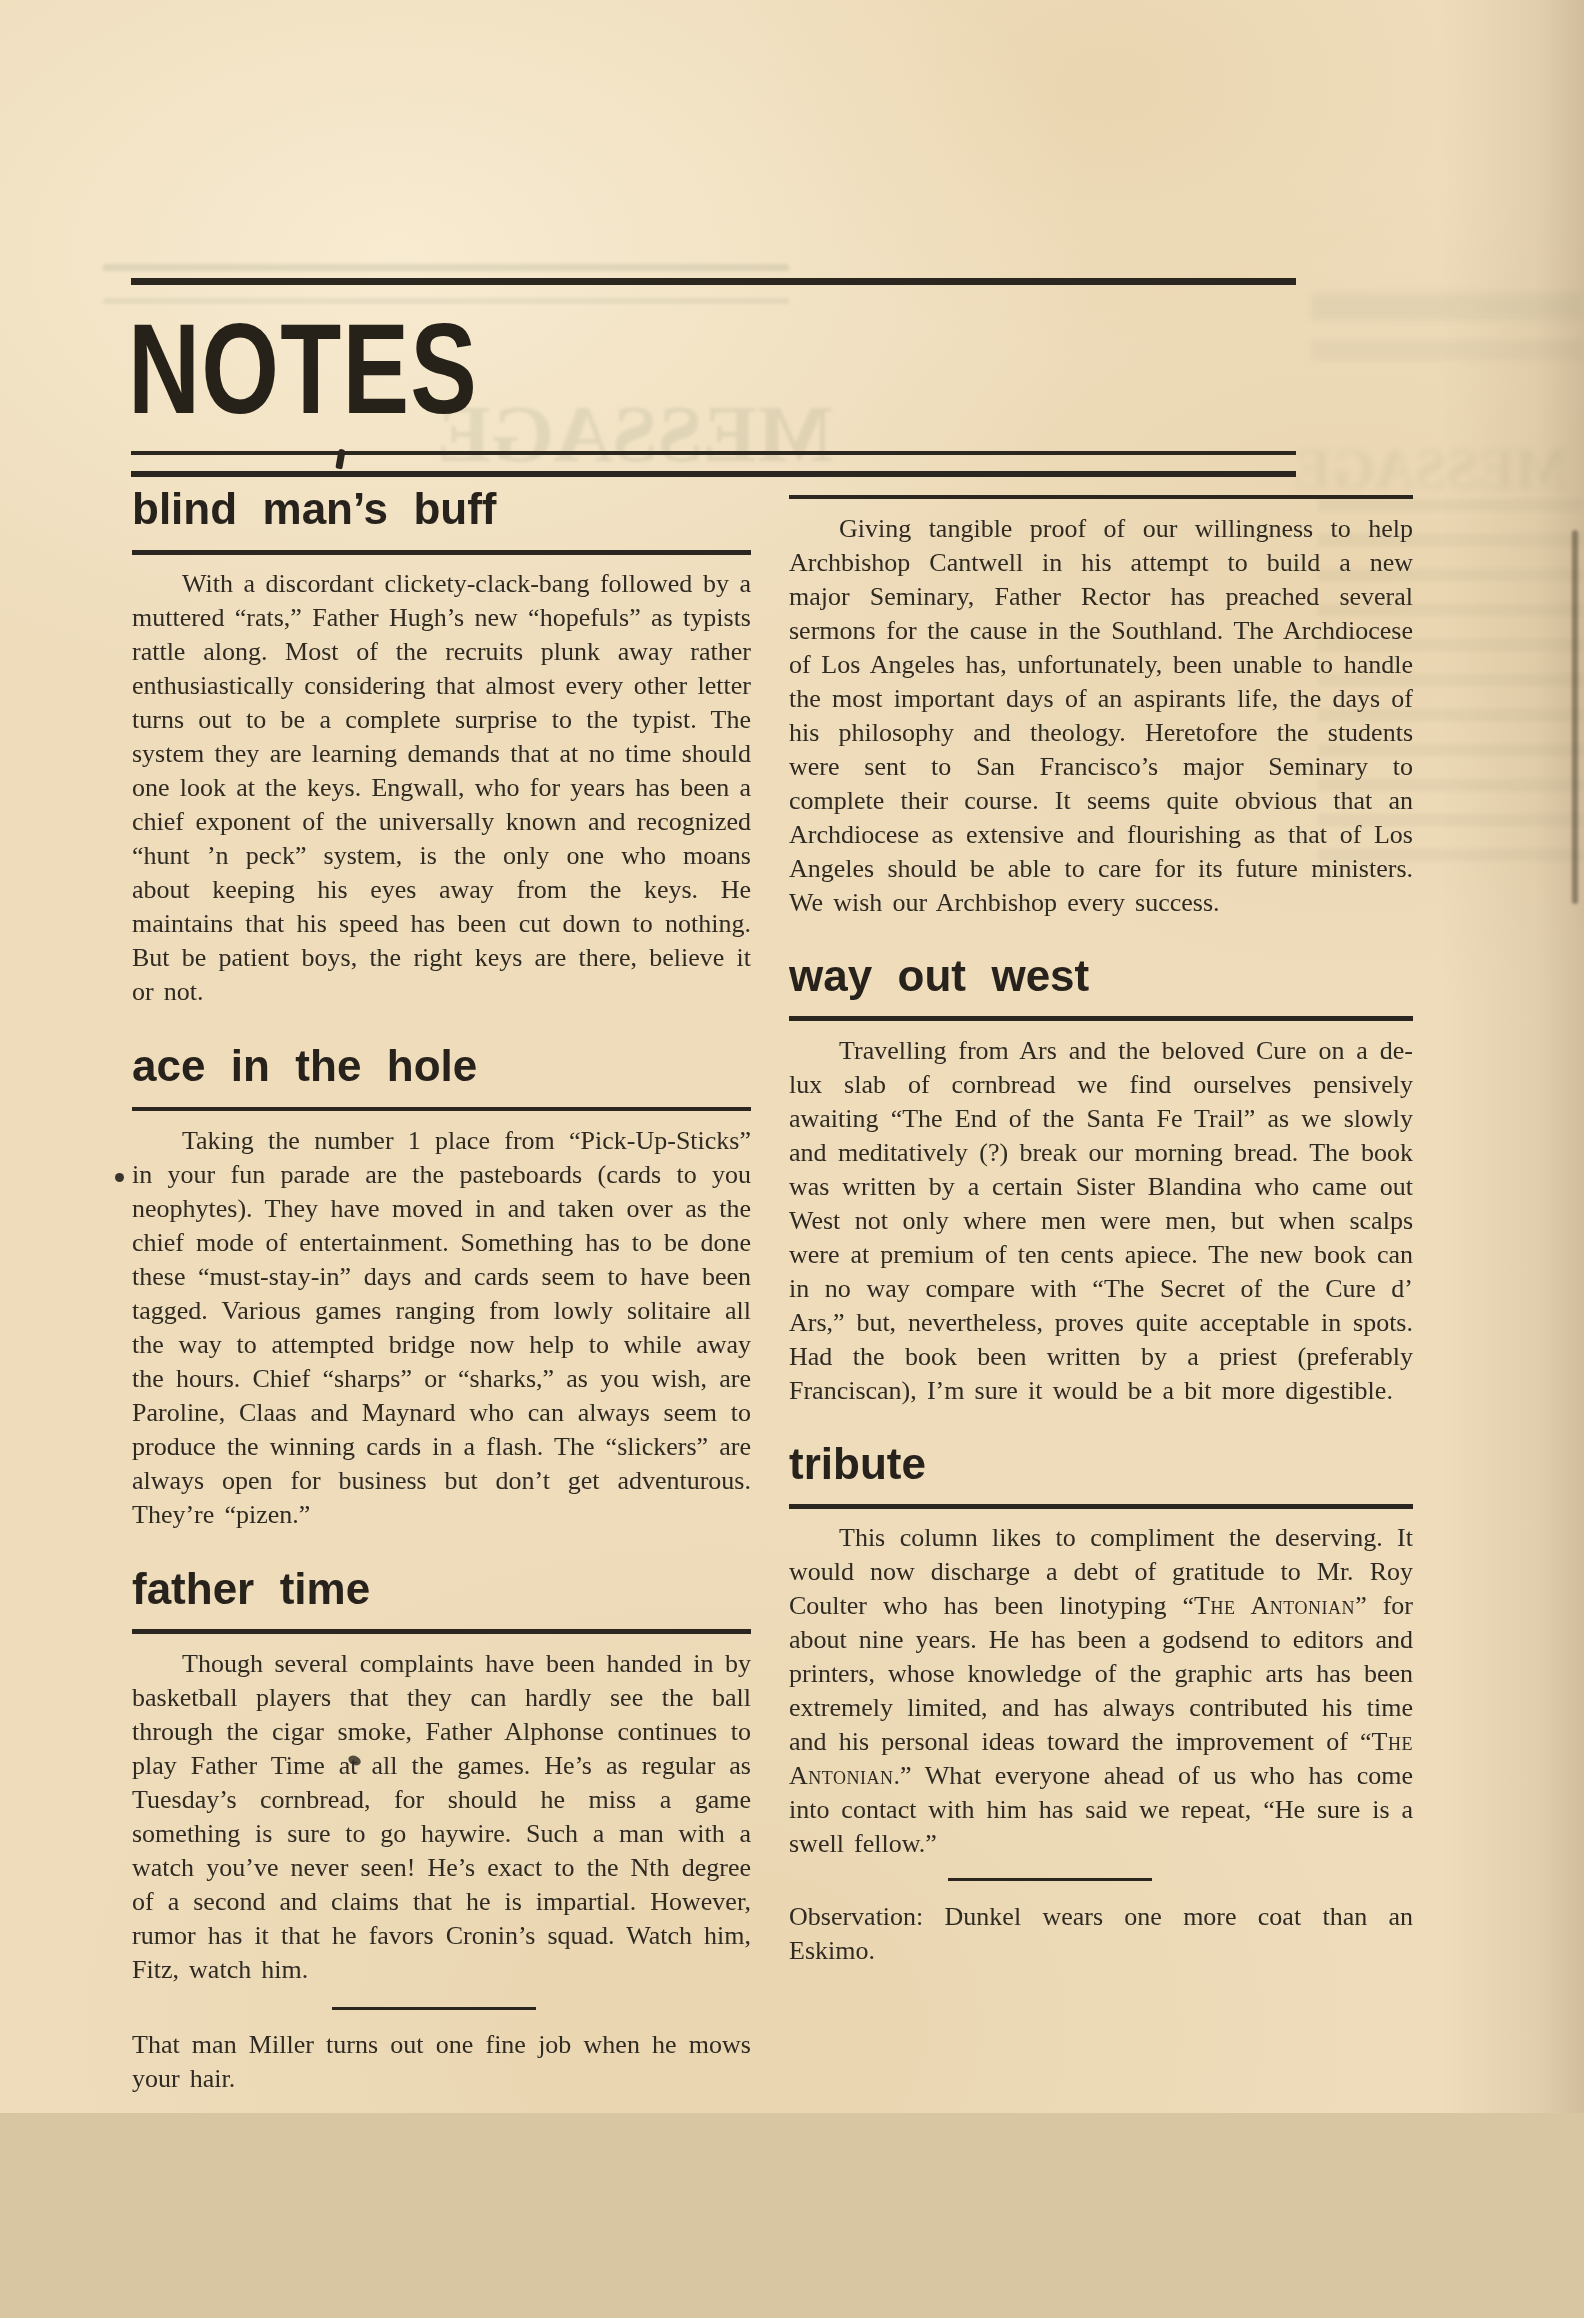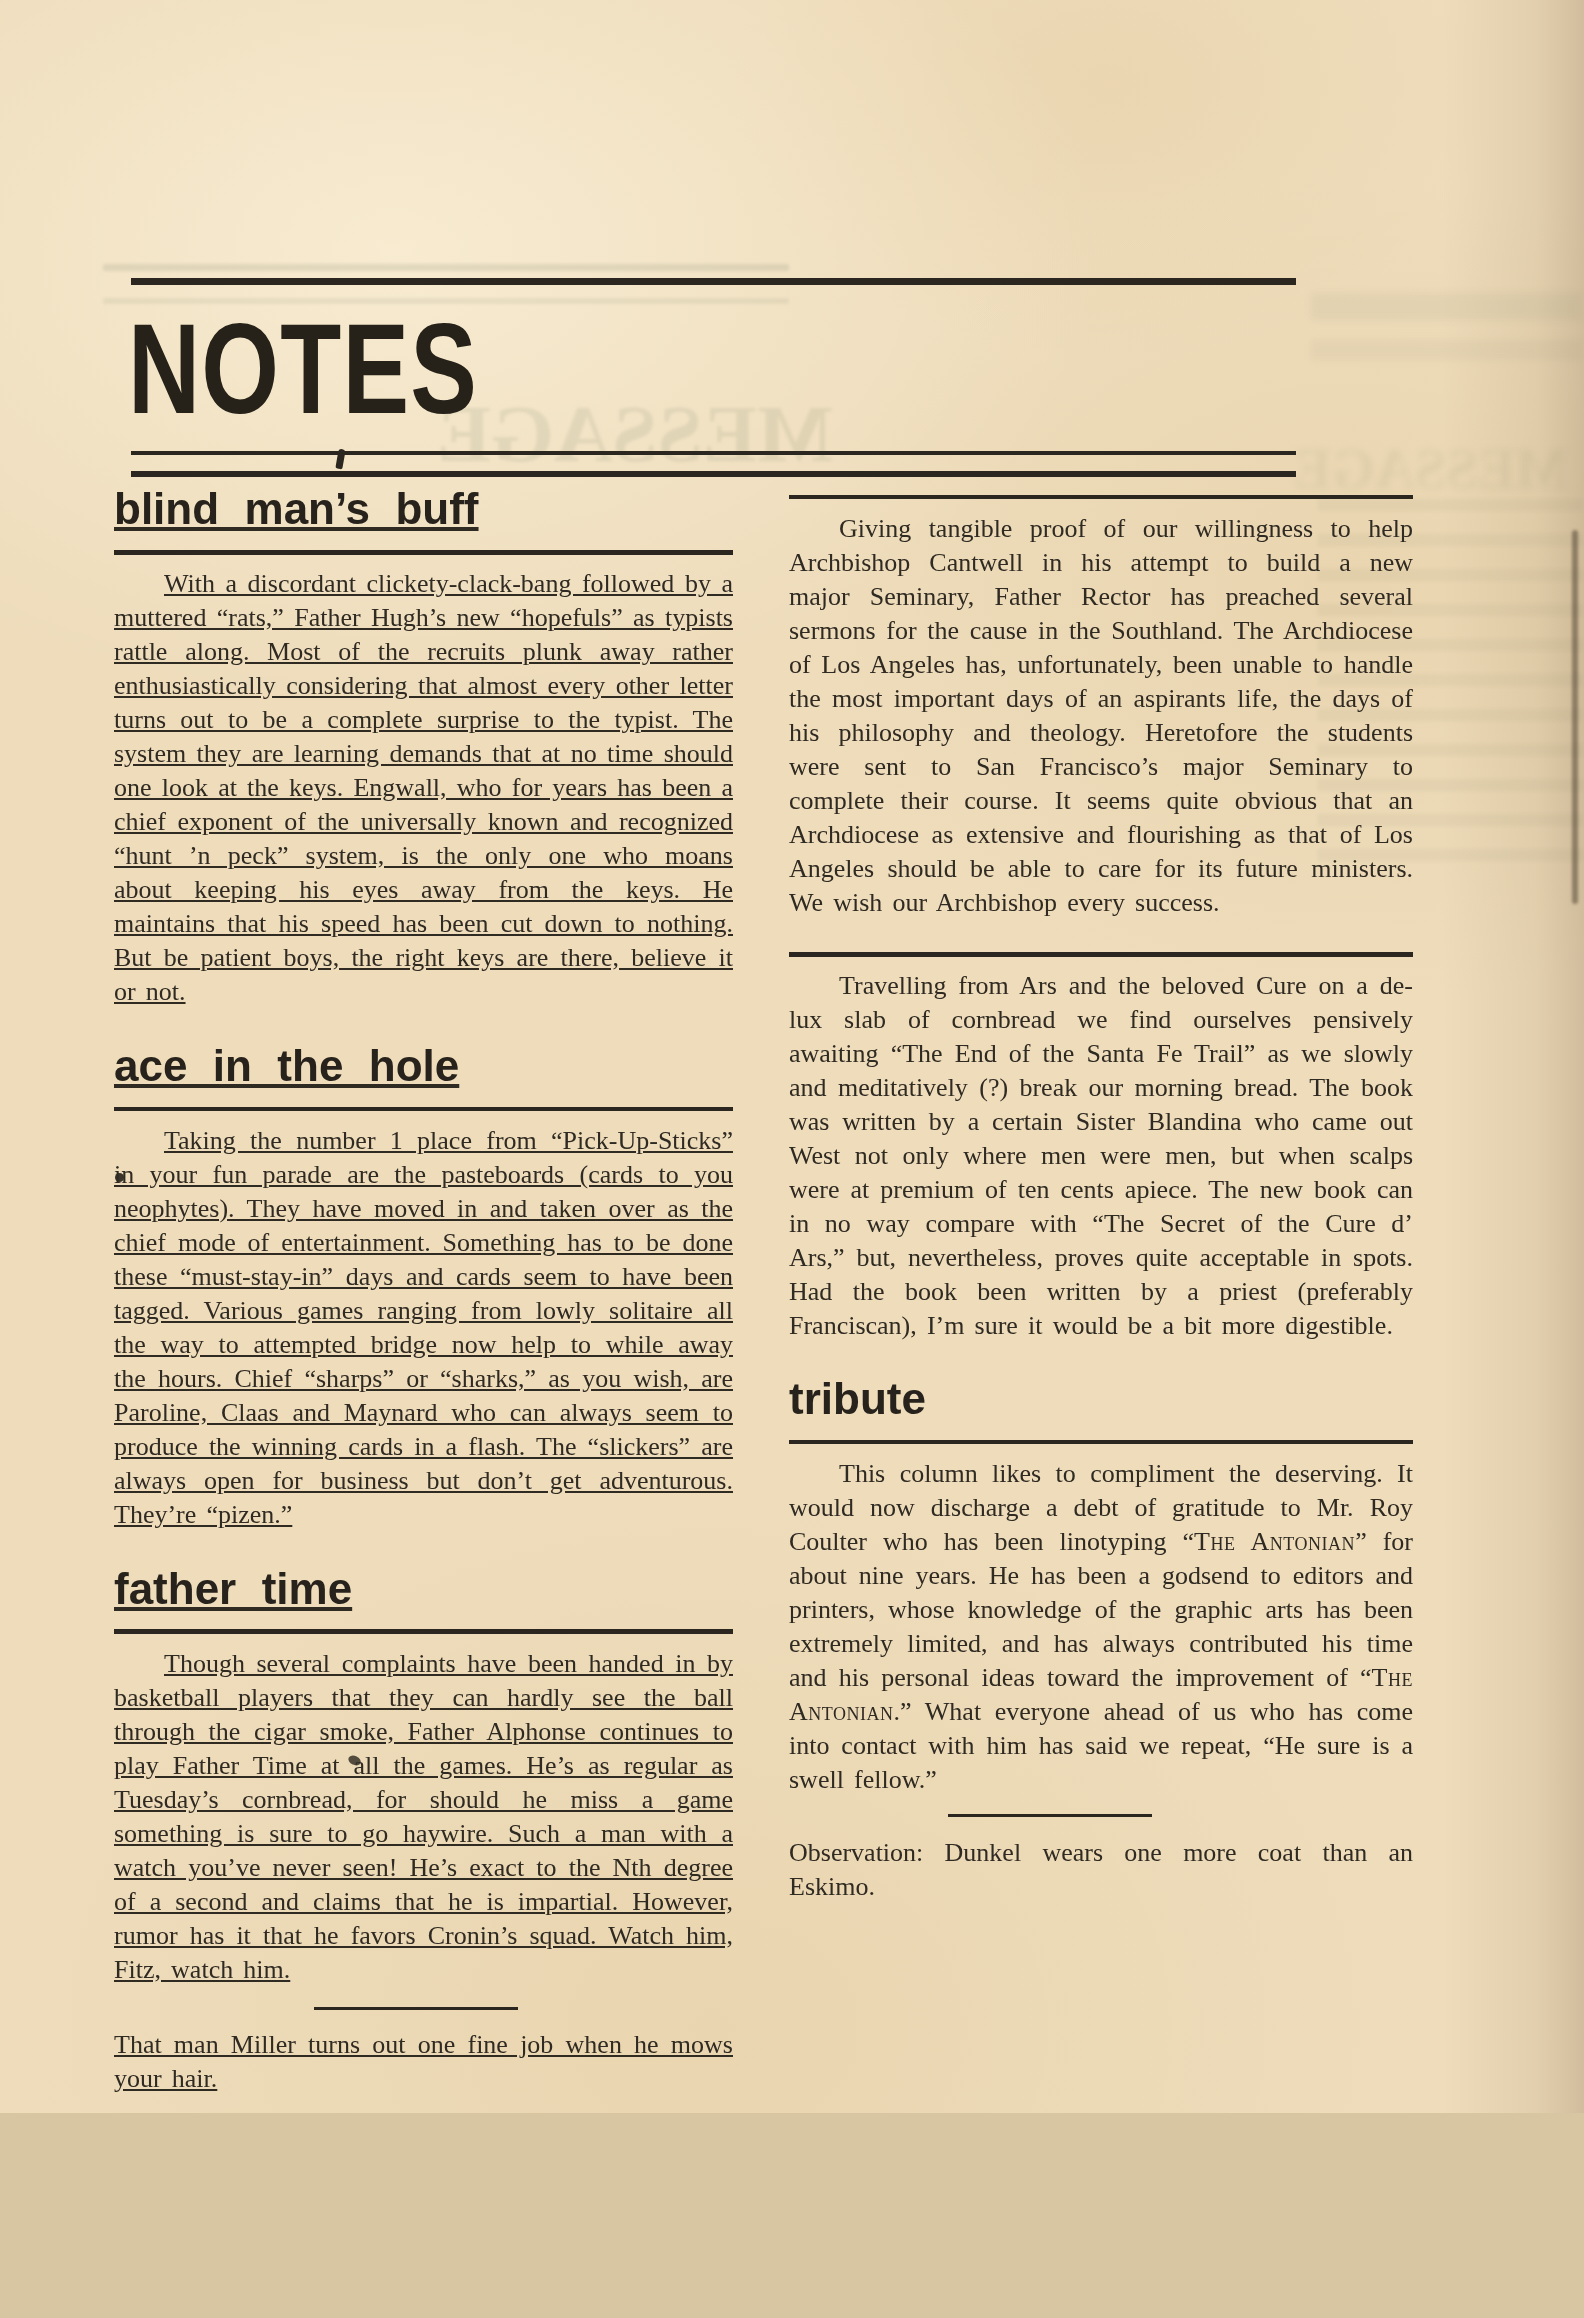--- a/index.html
+++ b/index.html
@@ -26,21 +26,21 @@
   .page-title{
     position:absolute;left:128px;top:287px;
     font-family:"Liberation Sans", sans-serif;
     font-weight:700;font-size:128px;line-height:1.28;
     letter-spacing:1.6px;color:#262219;
     transform:scaleX(.78);transform-origin:left top;
     white-space:nowrap;
   }
   
   .col{position:absolute;top:476px;}
-  .col-left{left:114px;width:619px;text-decoration:underline;}
+  .col-left{left:132px;width:619px;}
   .col-right{left:789px;width:624px;}
   .section{margin:0;}
   .col-left  .section + .section{margin-top:33px;}
   .col-right .section + .section{margin-top:32px;}
   .col-left  .section:first-child{margin-top:9.4px;}
   .col-right .section:first-child{margin-top:18.7px;}
   .section-heading{
     font-family:"Liberation Sans", sans-serif;
     font-weight:700;font-size:44px;line-height:1.08;
     letter-spacing:0;word-spacing:.30em;
@@ -158,20 +158,21 @@
     <div class="rule divider"></div>
     <p class="footnote">That man Miller turns out one fine job when he mows your hair.</p>
   </div>
 
   <div class="col col-right">
     <div class="section">
       <div class="rule section-rule"></div>
       <p class="body-para"><span>Giving tangible proof of our willingness to help Archbishop Cantwell in his attempt to build a new major Seminary, Father Rector has preached several sermons for the cause in the Southland. The Archdiocese of Los Angeles has, unfortunately, been unable to handle the most important days of an aspirants life, the days of his philosophy and theology. Heretofore the students were sent to San Francisco’s major Seminary to complete their course. It seems quite obvious that an Archdiocese as extensive and flourishing as that of Los Angeles should be able to care for its future ministers. We wish our Archbishop every success.</span></p>
     </div>
     <div class="section">
+      <h2 class="section-heading">way out west</h2>
       <div class="rule section-rule"></div>
       <p class="body-para"><span>Travelling from Ars and the beloved Cure on a de-lux slab of cornbread we find ourselves pensively awaiting “The End of the Santa Fe Trail” as we slowly and meditatively (?) break our morning bread. The book was written by a certain Sister Blandina who came out West not only where men were men, but when scalps were at premium of ten cents apiece. The new book can in no way compare with “The Secret of the Cure d’ Ars,” but, nevertheless, proves quite acceptable in spots. Had the book been written by a priest (preferably Franciscan), I’m sure it would be a bit more digestible.</span></p>
     </div>
     <div class="section">
       <h2 class="section-heading">tribute</h2>
       <div class="rule section-rule"></div>
       <p class="body-para"><span>This column likes to compliment the deserving. It would now discharge a debt of gratitude to Mr. Roy Coulter who has been linotyping “</span><span class="smallcaps">The Antonian</span><span>” for about nine years. He has been a godsend to editors and printers, whose knowledge of the graphic arts has been extremely limited, and has always contributed his time and his personal ideas toward the improvement of “</span><span class="smallcaps">The Antonian</span><span>.” What everyone ahead of us who has come into contact with him has said we repeat, “He sure is a swell fellow.”</span></p>
     </div>
     <div class="rule divider"></div>
     <p class="footnote">Observation: Dunkel wears one more coat than an Eskimo.</p>

